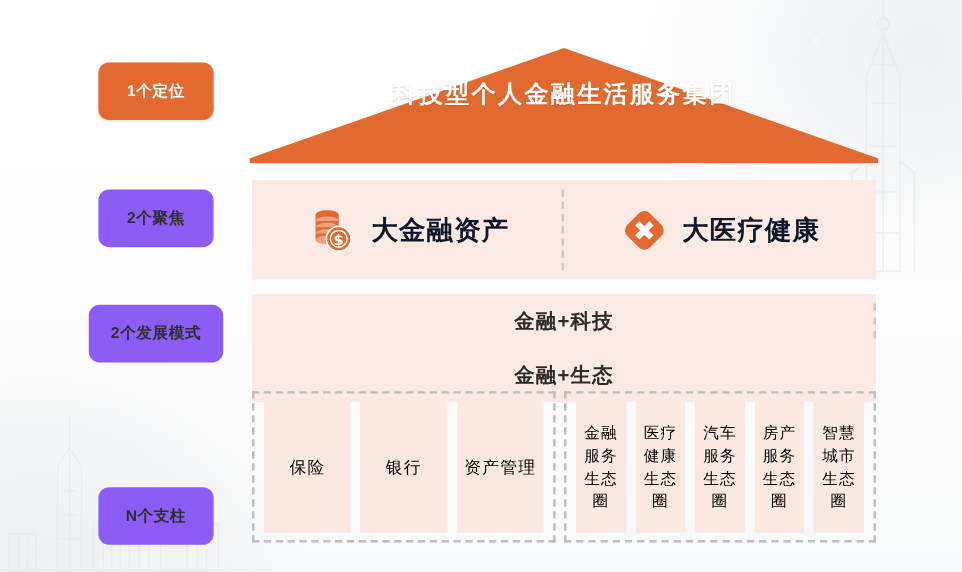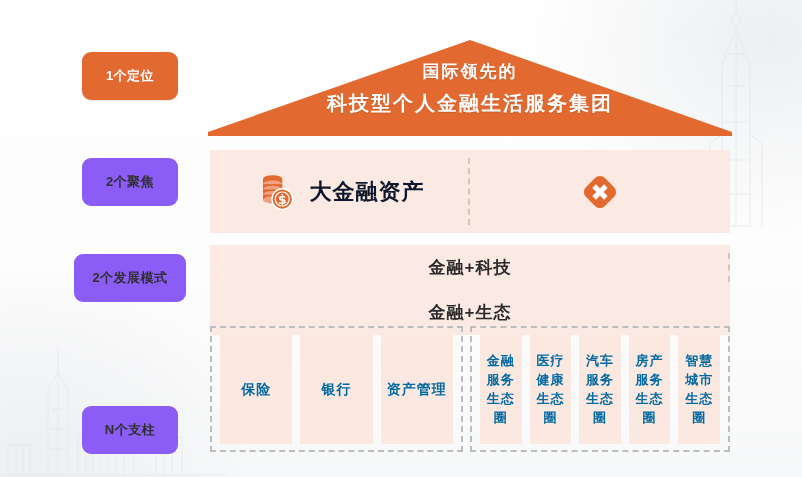--- a/index.html
+++ b/index.html
@@ -84,21 +84,21 @@
     background:transparent;
   }
   .group-left{width:253px;}
   .group-right{width:260px;}
   .pillar{
     flex:1;background:#fbe9e1;
     display:flex;align-items:center;justify-content:center;
     text-align:center;
   }
   .pillar-text{
-    font-size:14px;font-weight:bold;color:#0369a1;
+    font-size:14px;font-weight:normal;color:#000000;
     line-height:20px;letter-spacing:1px;
   }
   .group-right .pillar-text{font-size:13px;line-height:19px;}
 </style>
 </head>
 <body>
 
 <div id="stage">
 
   <div class="bg-wash"></div>
@@ -145,21 +145,20 @@
     <div class="lab soft lab-4">N个支柱</div>
   </div>
 
   <div class="house">
 
     <div class="roof">
       <svg width="524" height="96" viewBox="0 0 524 96">
         <polygon points="262,0 524,92 524,96 0,96 0,92" fill="#e2692f"></polygon>
       </svg>
       <div class="roof-text">
-        <div class="roof-l1">国际领先的</div>
         <div class="roof-l2">科技型个人金融生活服务集团</div>
       </div>
     </div>
 
     <div class="band band-focus">
       <div class="band-half with-divider">
         <div class="focus-item">
           <svg class="icon-coins" viewBox="0 0 48 48">
             <g>
               <ellipse cx="19" cy="9" rx="11" ry="4.2" fill="#e2692f"></ellipse>
@@ -181,20 +180,21 @@
         </div>
       </div>
       <div class="band-half">
         <div class="focus-item">
           <svg class="icon-cross" viewBox="0 0 48 48">
             <g transform="rotate(45 24 24)">
               <path d="M16 8 h16 a8 8 0 0 1 8 8 v16 a8 8 0 0 1 -8 8 h-16 a8 8 0 0 1 -8 -8 v-16 a8 8 0 0 1 8 -8 z" fill="#e2692f"></path>
               <path d="M21 14 h6 v7 h7 v6 h-7 v7 h-6 v-7 h-7 v-6 h7 z" fill="#ffffff"></path>
             </g>
           </svg>
+          <span class="focus-label">大医疗健康</span>
         </div>
       </div>
     </div>
 
     <div class="band band-mode">
       <div class="band-half with-divider">
         <span class="mode-label">金融+科技</span>
       </div>
       <div class="band-half">
         <span class="mode-label">金融+生态</span>

